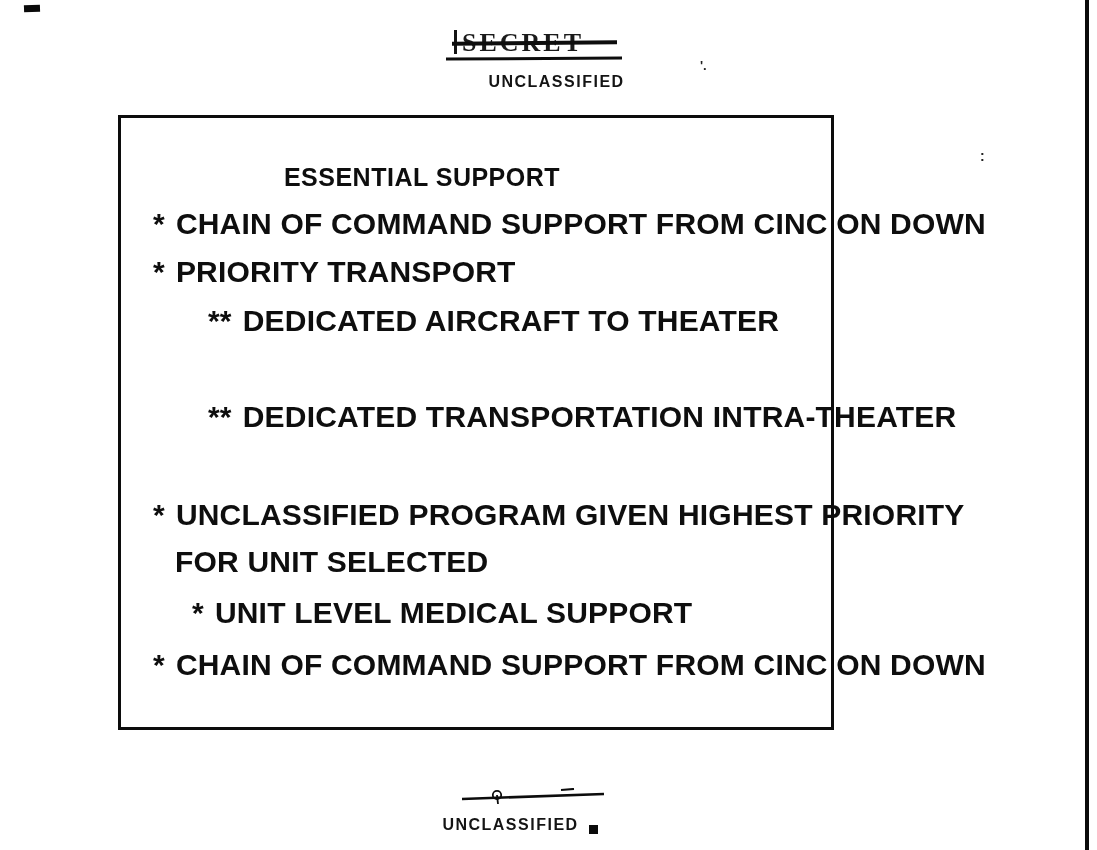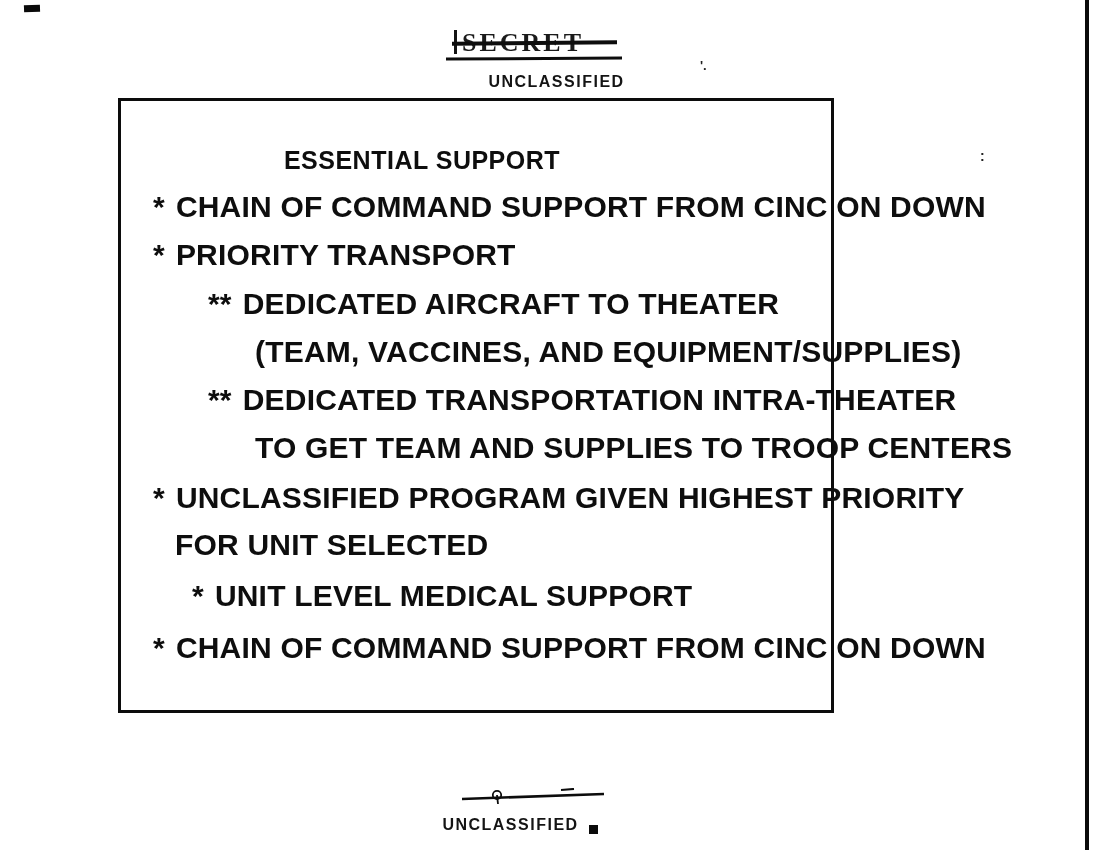--- a/index.html
+++ b/index.html
@@ -100,21 +100,21 @@
     font-size: 16px;
     font-weight: 700;
     letter-spacing: 1.5px;
     color: #141414;
   }
 
   
   .main-box {
     position: absolute;
     left: 118px;
-    top: 98px;
+    top: 115px;
     width: 716px;
     height: 615px;
     border: 3px solid #0c0c0c;
     box-sizing: border-box;
     background: #ffffff;
   }
   .box-title {
     position: absolute;
     left: 0;
     top: 45px;
@@ -204,28 +204,22 @@
 
     <div class="line l1">
       <span class="bullet">*</span><span>CHAIN OF COMMAND SUPPORT FROM CINC ON DOWN</span>
     </div>
     <div class="line l2">
       <span class="bullet">*</span><span>PRIORITY TRANSPORT</span>
     </div>
     <div class="line l3">
       <span class="bullet">**</span><span>DEDICATED AIRCRAFT TO THEATER</span>
     </div>
-    <div class="line l4">
-      <span class="bullet"></span><span>(TEAM, VACCINES, AND EQUIPMENT/SUPPLIES)</span>
-    </div>
     <div class="line l5">
       <span class="bullet">**</span><span>DEDICATED TRANSPORTATION INTRA-THEATER</span>
-    </div>
-    <div class="line l6">
-      <span class="bullet"></span><span>TO GET TEAM AND SUPPLIES TO TROOP CENTERS</span>
     </div>
     <div class="line l7">
       <span class="bullet">*</span><span>UNCLASSIFIED PROGRAM GIVEN HIGHEST PRIORITY</span>
     </div>
     <div class="line l8">
       <span class="bullet"></span><span>FOR UNIT SELECTED</span>
     </div>
     <div class="line l9">
       <span class="bullet">*</span><span>UNIT LEVEL MEDICAL SUPPORT</span>
     </div>

